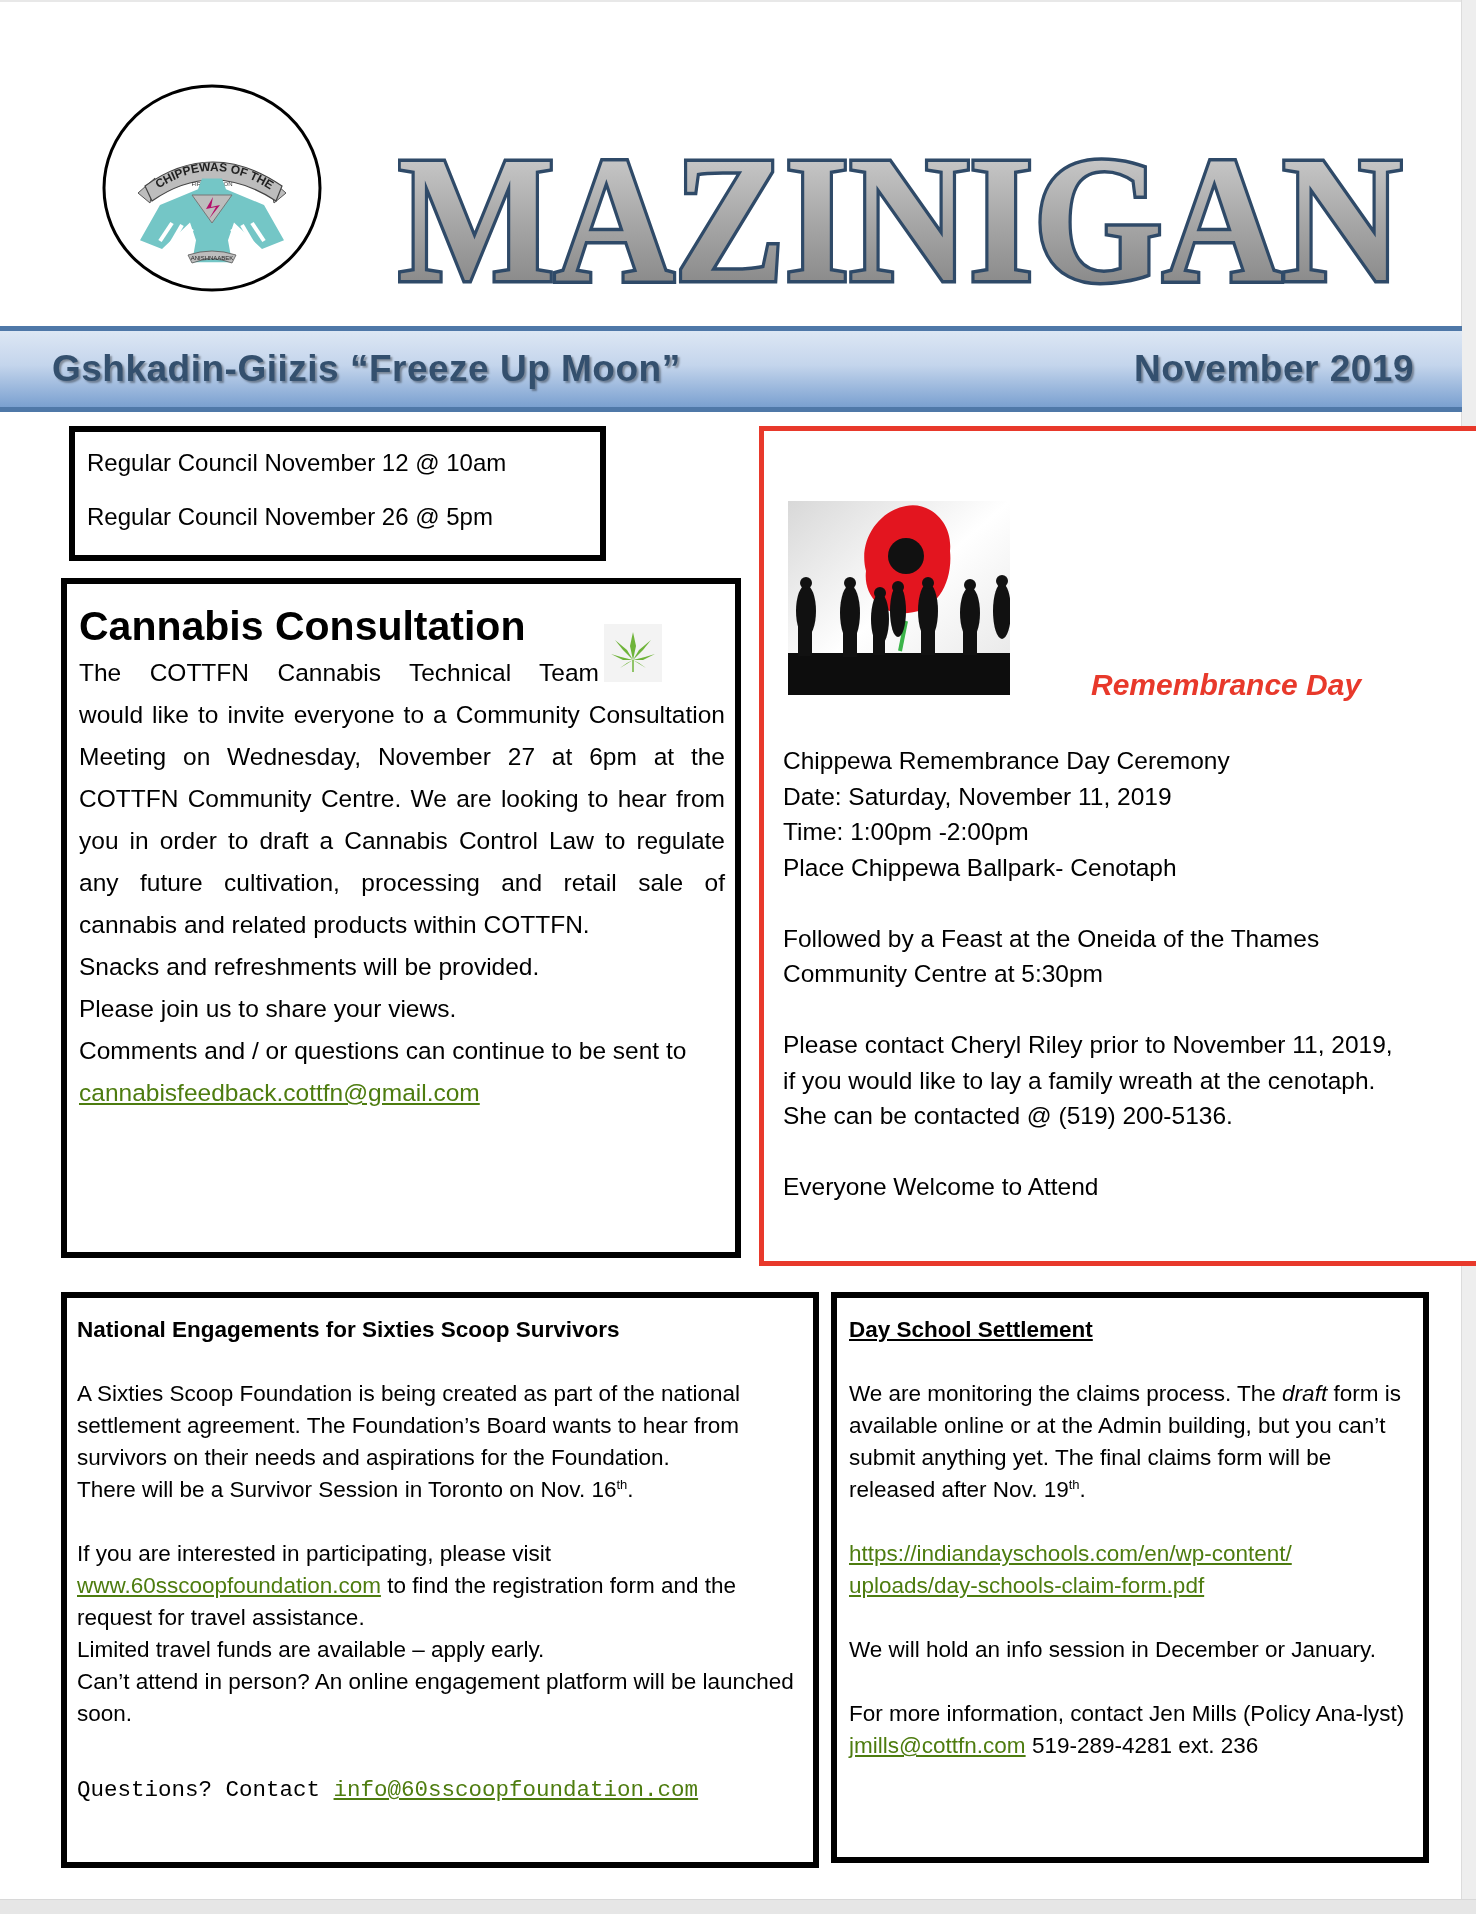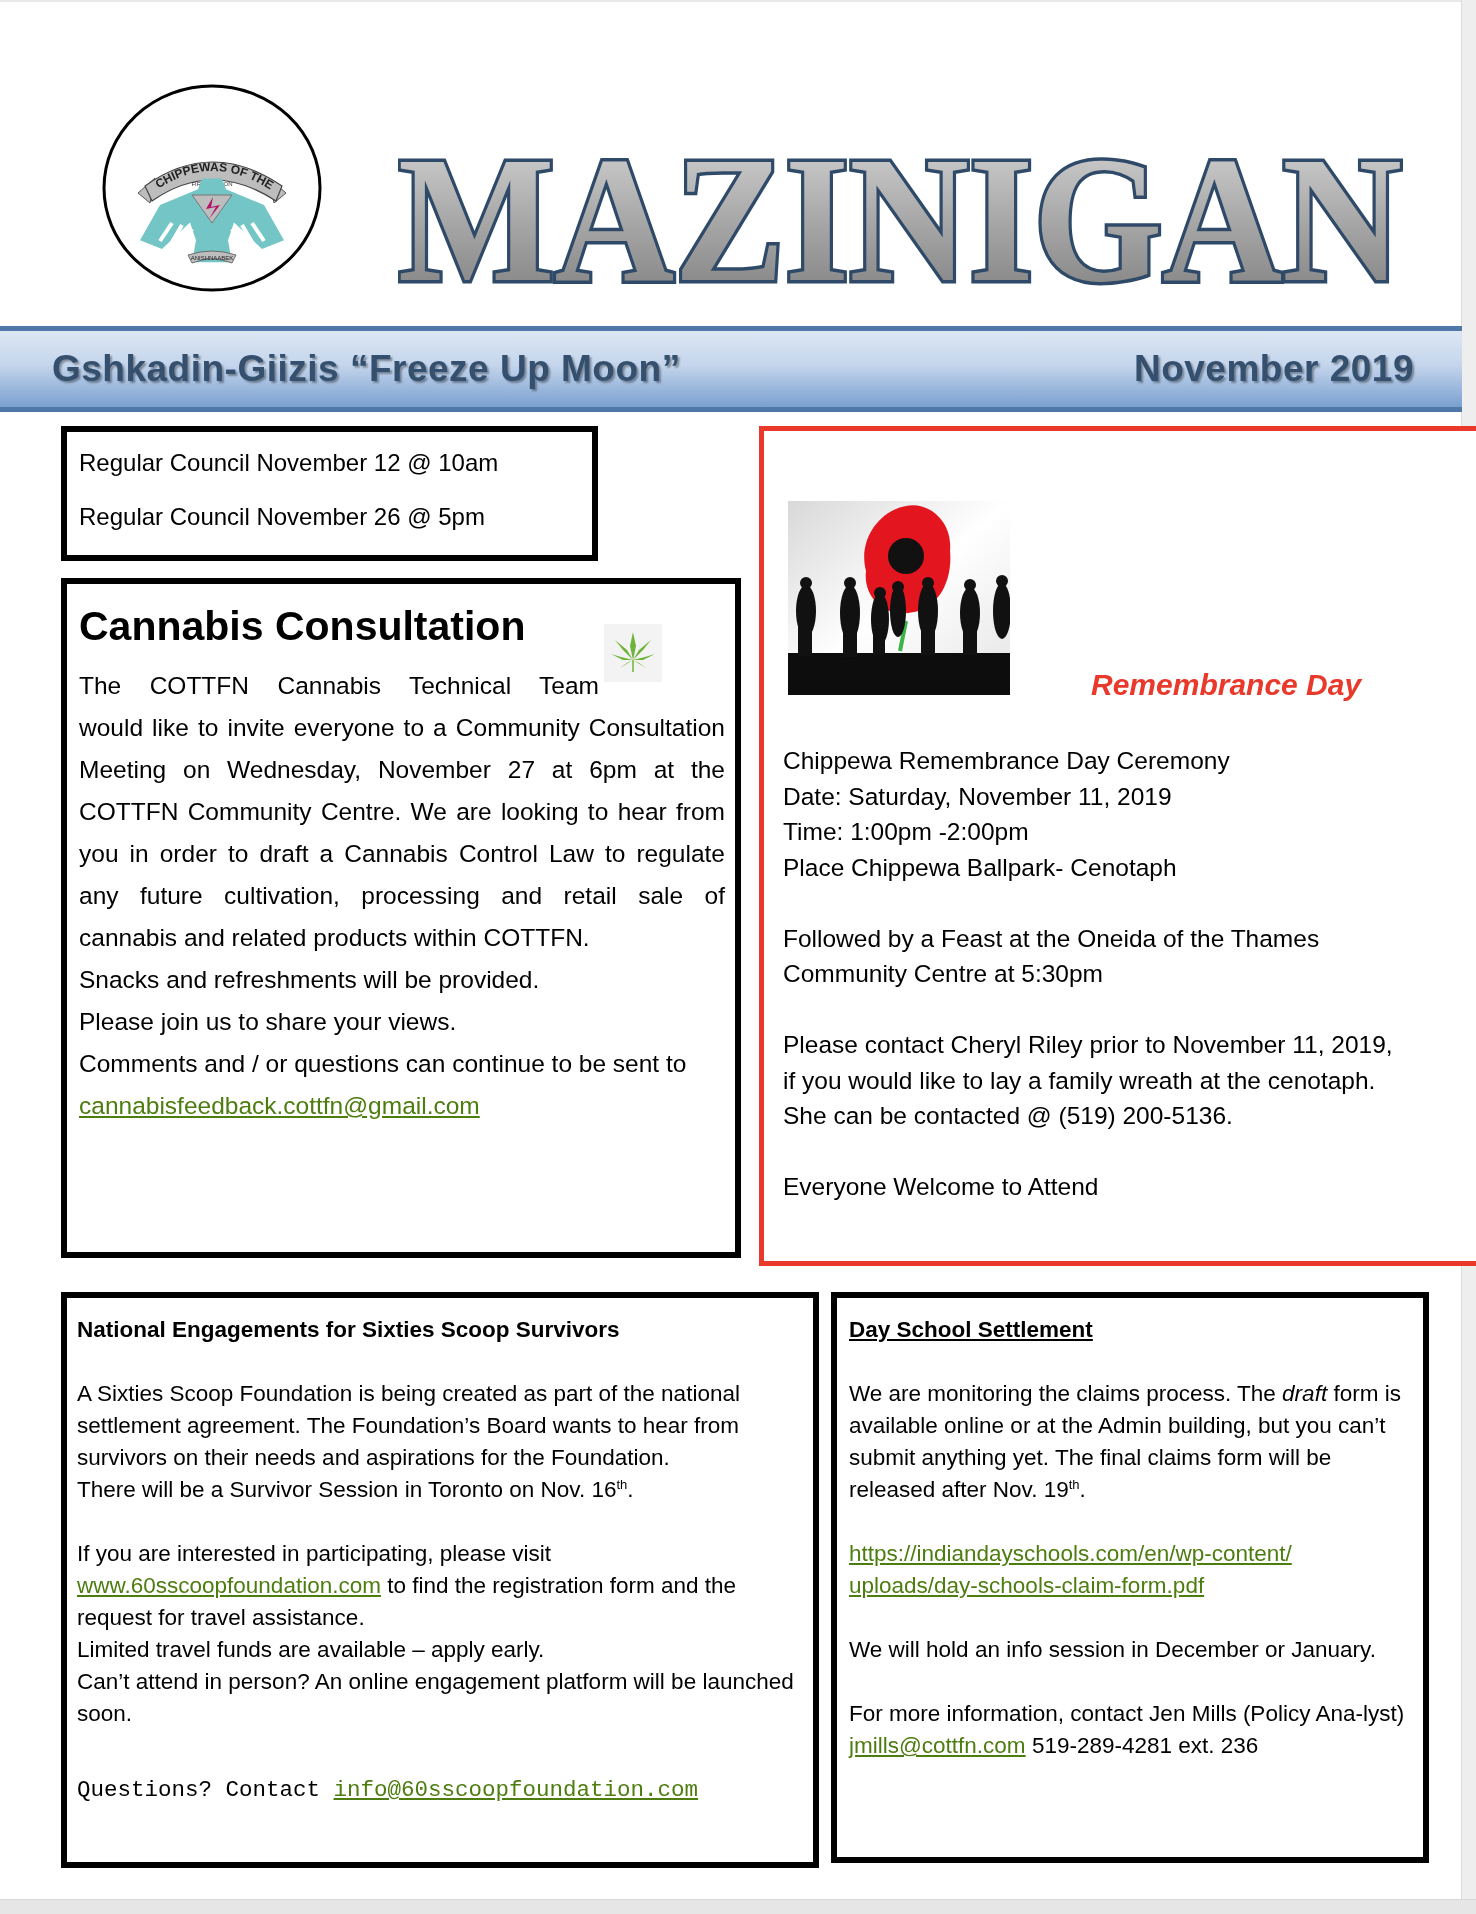--- a/index.html
+++ b/index.html
@@ -21,27 +21,27 @@
           border-top:5px solid #4f78a8; border-bottom:5px solid #4f78a8; box-sizing:border-box; }
   .band-title, .band-date { position:absolute; top:17px; font-family:"Liberation Sans", sans-serif; font-weight:bold;
           font-size:37px; color:#34506e; text-shadow:2px 2px 2px rgba(0,0,0,0.35); letter-spacing:0.5px; }
   .band-title { left:52px; }
   .band-date { right:48px; }
 
   .box { position:absolute; box-sizing:border-box; background:#fff; }
   .black { border:6px solid #000; }
   .red { border:5px solid #e8392b; }
 
-  .council { left:61px; top:426px; width:537px; height:135px; padding:14px 12px; }
+  .council { left:69px; top:426px; width:537px; height:135px; padding:14px 12px; }
   .council p { margin:0 0 20px 0; font-size:24px; line-height:34px; }
 
   .cannabis { left:61px; top:578px; width:680px; height:680px; padding:16px 12px 0 12px; }
   .cannabis h2 { margin:0; font-weight:bold; font-size:41px; line-height:52px; }
   .leaf { position:absolute; left:537px; top:40px; width:58px; height:58px; background:#f3f3f3; }
-  .cannabis .body { margin-top:13px; font-size:24.5px; line-height:42px; text-align:justify; width:646px; }
+  .cannabis .body { margin-top:0; font-size:24.5px; line-height:42px; text-align:justify; width:646px; }
   .cannabis .body p { margin:0; }
   .cannabis .first-line { width:520px; text-align:justify; text-align-last:justify; }
 
   .remember { left:759px; top:426px; width:785px; height:840px; padding:0; }
   .poppy { position:absolute; left:24px; top:70px; width:222px; height:194px; }
   .rd-title { position:absolute; left:327px; top:237px; font-size:30px; font-weight:bold; font-style:italic; color:#e8392b; }
   .rd-body { position:absolute; left:19px; top:312px; width:620px; font-size:24.5px; line-height:35.5px; }
   .rd-body p { margin:0 0 35.5px 0; }
 
   .sixties { left:61px; top:1292px; width:758px; height:576px; padding:16px 10px 0 10px; font-size:22.5px; line-height:32px; }

